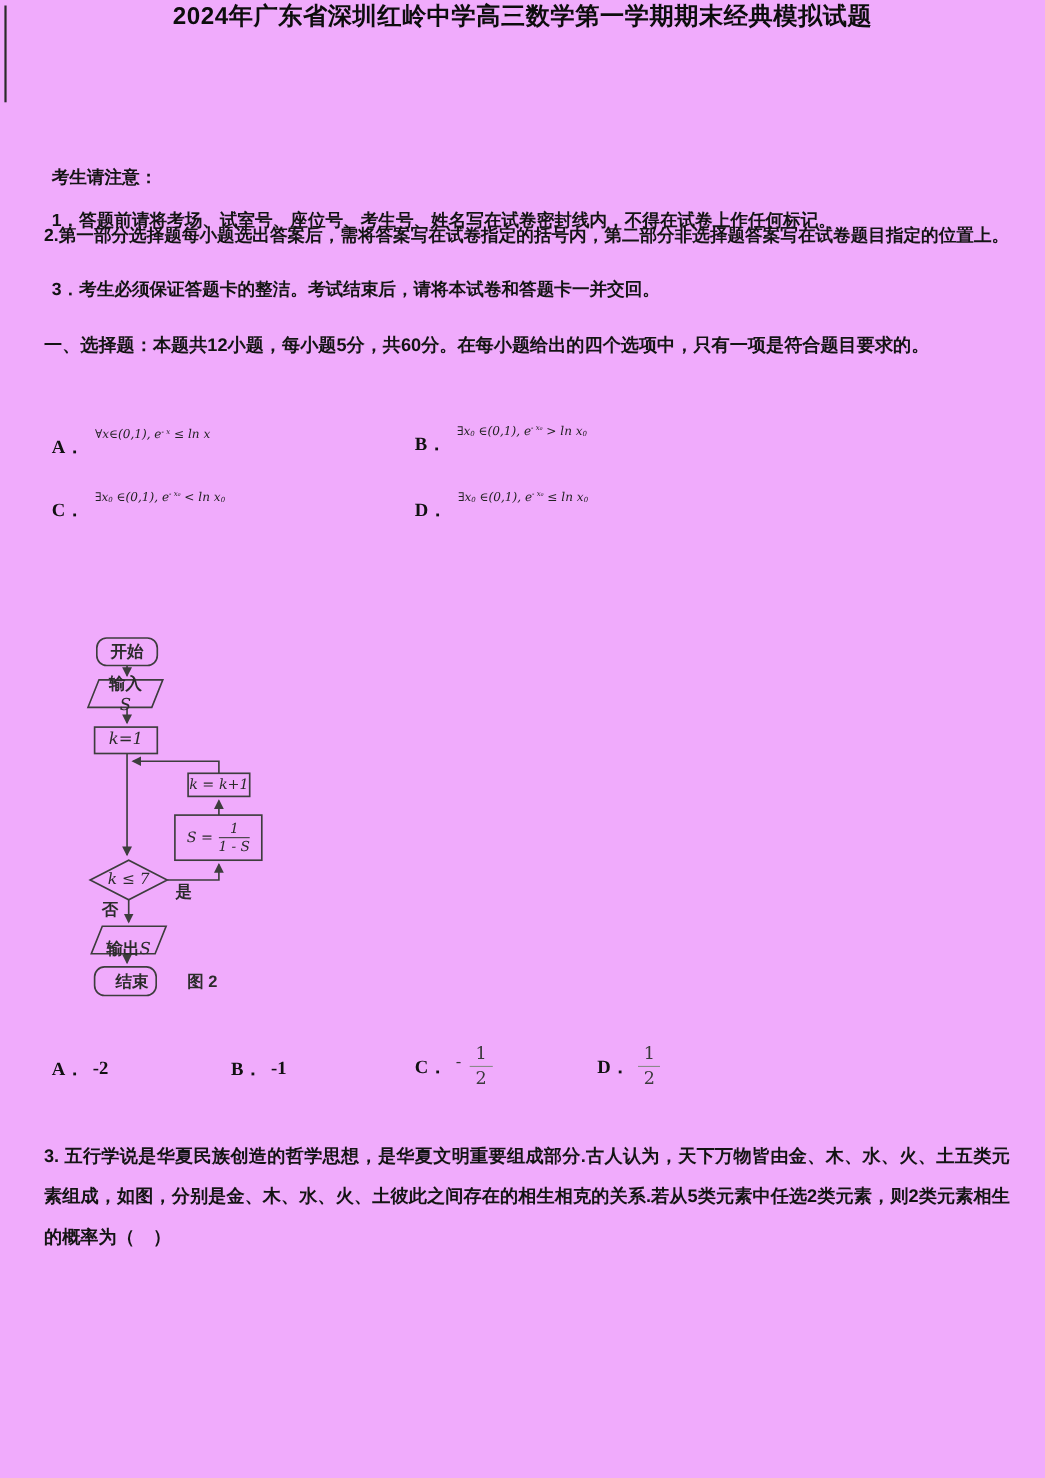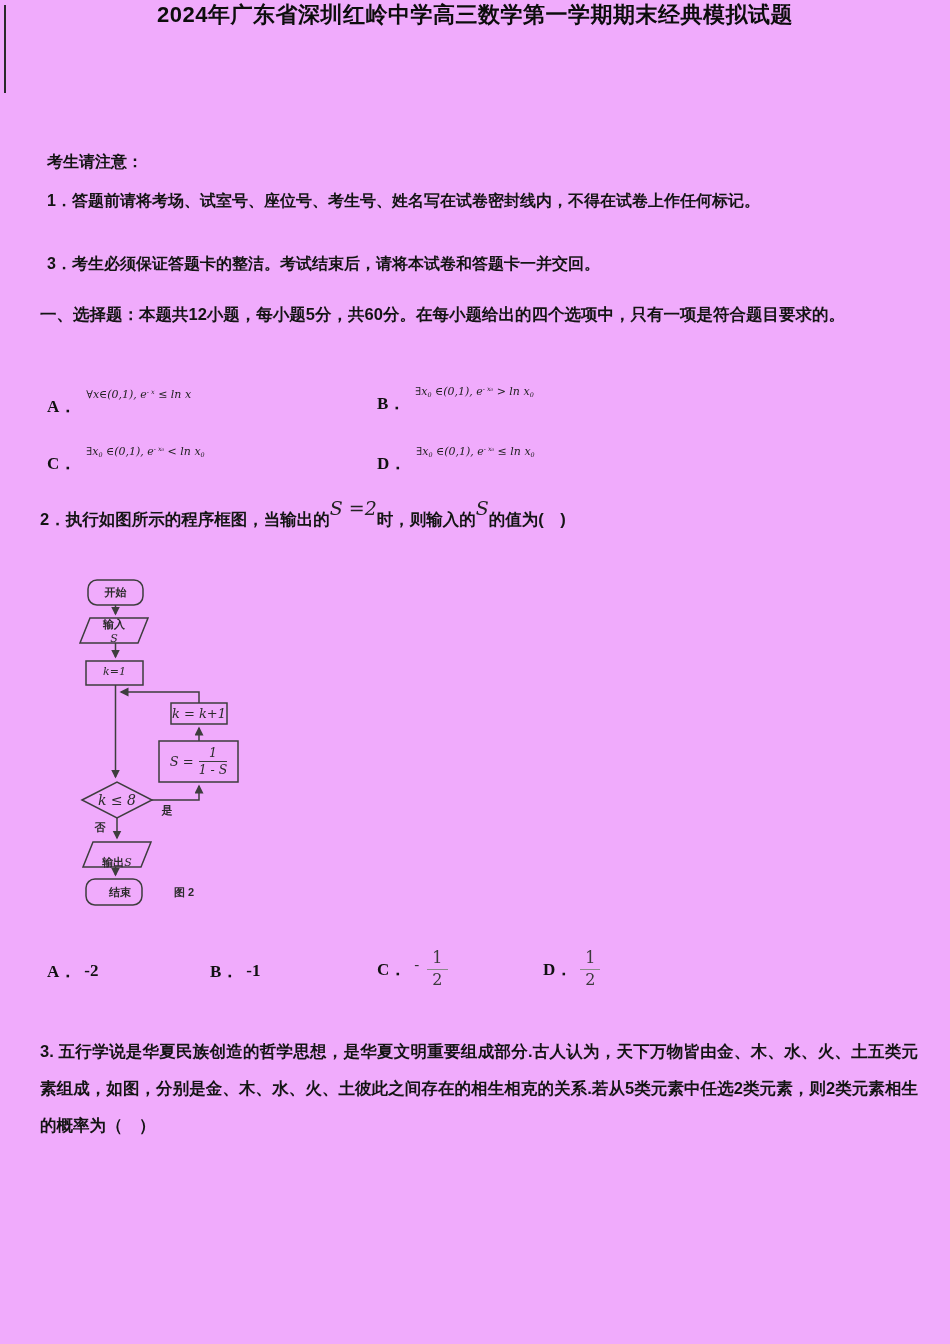--- a/index.html
+++ b/index.html
@@ -41,39 +41,40 @@
   .frac { display: inline-block; text-align: center; vertical-align: middle;
           font-family: "DejaVu Serif", serif; font-size: 16px; color: #3a3a3a; line-height: 1.15; }
   .frac .num { display: block; border-bottom: 1.4px solid #8a8a8a; padding: 0 5px 1px; }
   .frac .den { display: block; padding-top: 1px; }
   .neg-sign { font-family: "DejaVu Serif", serif; font-size: 15px; color: #333;
               position: relative; top: -4px; }
   
   .flowchart { left: 60px; top: 575px; width: 300px; height: 340px; }
   .flowchart svg { position: absolute; left: 0; top: 0; }
   .fc-label { position: absolute; display: flex; align-items: center; justify-content: center;
-              font-size: 11px; font-weight: 600; color: #2b2b2b; }
+              font-size: 15px; font-weight: 600; color: #2b2b2b; }
   .fc-math { font-family: "DejaVu Serif", serif; font-style: italic; font-weight: 500; }
   .fc-frac { display: inline-block; text-align: center; font-size: 12.5px; line-height: 1.1;
              margin-left: 5px; }
   .fc-frac .num { display: block; border-bottom: 1.2px solid #3d3d3d; padding: 0 4px 1px; }
   .fc-frac .den { display: block; padding-top: 1px; }
   .artifact { background: #2a2a2a; }
 </style>
 </head>
 <body>
 
 <div class="paper">
 
   <div class="abs artifact" style="left:4px; top:5px; width:2px; height:88px;"></div>
 
   <div class="abs title">2024年广东省深圳红岭中学高三数学第一学期期末经典模拟试题</div>
 
   <div class="abs body-line cn" style="left:47px; top:151px;">考生请注意：</div>
   <div class="abs body-line cn" style="left:47px; top:178px; width:880px;margin-top:12px;">1．答题前请将考场、试室号、座位号、考生号、姓名写在试卷密封线内，不得在试卷上作任何标记。</div>
+  <div class="abs body-line cn wrap-just" style="left:40px; top:203px; width:878px; line-height:24px;">2.第一部分选择题每小题选出答案后，需将答案写在试卷指定的括号内，第二部分非选择题答案写在试卷题目指定的位置上。</div>
   <div class="abs body-line cn" style="left:47px; top:253px; width:880px;">3．考生必须保证答题卡的整洁。考试结束后，请将本试卷和答题卡一并交回。</div>
 
   <div class="abs body-line cn" style="left:40px; top:304px; width:885px; font-size:16.5px;">一、选择题：本题共12小题，每小题5分，共60分。在每小题给出的四个选项中，只有一项是符合题目要求的。</div>
 
 
   <div class="abs q1-opt" style="left:47px; top:388px;">
     <span class="opt-label">A．</span>
     <span class="math"><span>∀x∈(0,1), e</span><sup>- x</sup><span> ≤ ln x</span></span>
   </div>
   <div class="abs q1-opt" style="left:377px; top:385px;">
@@ -82,23 +83,20 @@
   </div>
   <div class="abs q1-opt" style="left:47px; top:445px;">
     <span class="opt-label">C．</span>
     <span class="math"><span>∃x</span><sub>0</sub><span> ∈(0,1), e</span><sup>- x₀</sup><span> &lt; ln x</span><sub>0</sub></span>
   </div>
   <div class="abs q1-opt" style="left:377px; top:445px;">
     <span class="opt-label">D．</span>
     <span class="math"><span>∃x</span><sub>0</sub><span> ∈(0,1), e</span><sup>- x₀</sup><span> ≤ ln x</span><sub>0</sub></span>
   </div>
 
-  <div class="abs body-line cn" style="left:40px; top:508px; font-size:16.5px;">
-    <span>2．执行如图所示的程序框图，当输出的</span><span class="math raised-math">S =2</span><span>时，则输入的</span><span class="math raised-math">S</span><span>的值为(　)</span>
-  </div>
 
   <div class="abs flowchart">
     <svg width="300" height="340" viewBox="0 0 300 340">
       <defs>
         <marker id="arr" markerWidth="8" markerHeight="8" refX="5" refY="3" orient="auto">
           <path d="M0,0 L6,3 L0,6 z" fill="#3d3d3d"></path>
         </marker>
       </defs>
       <g fill="none" stroke="#3d3d3d" stroke-width="1.5">
 
@@ -128,21 +126,21 @@
     </div>
     <div class="fc-label fc-math" style="left:26px; top:86px; width:57px; height:20px;">k=1</div>
     <div class="fc-label fc-math" style="left:111px; top:128px; width:56px; height:21px; font-size:13px;">k = k+1</div>
     <div class="fc-label fc-math" style="left:99px; top:166px; width:79px; height:41px; font-size:13px;">
       <span>S =</span>
       <span class="fc-frac">
         <span class="num">1</span>
         <span class="den">1 - S</span>
       </span>
     </div>
-    <div class="fc-label fc-math" style="left:22px; top:207px; width:70px; height:36px; font-size:14px;">k ≤ 8</div>
+    <div class="fc-label fc-math" style="left:22px; top:207px; width:70px; height:36px; font-size:14px;">k ≤ 7</div>
     <div class="fc-label" style="left:97px; top:226px; width:20px; height:18px;">是</div>
     <div class="fc-label" style="left:30px; top:243px; width:20px; height:18px;">否</div>
     <div class="fc-label" style="left:23px; top:267px; width:68px; height:40px;">
       <span>输出</span>
         <span class="fc-math">S</span>
     </div>
     <div class="fc-label" style="left:26px; top:304px; width:68px; height:26px;">结束</div>
     <div class="fc-label" style="left:99px; top:306px; width:50px; height:22px;text-align:center;">图 2</div>
   </div>
 

